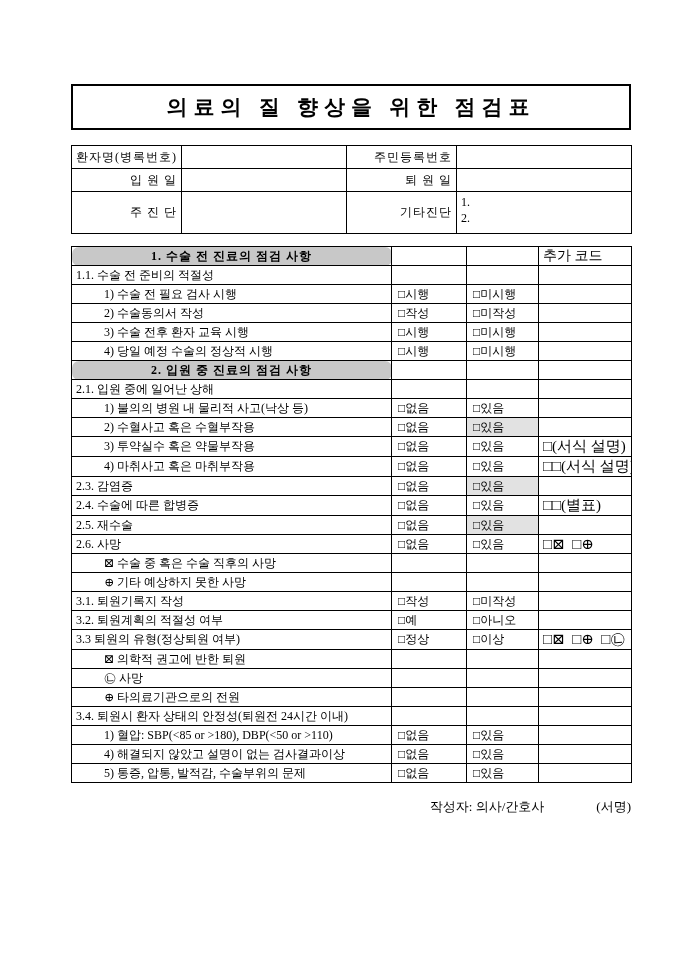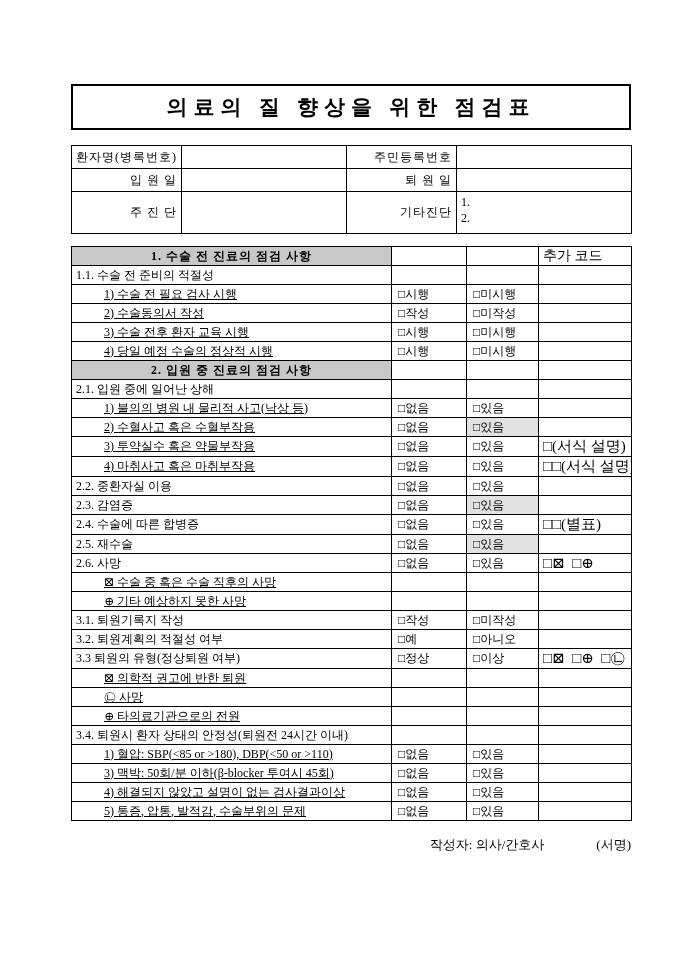--- a/index.html
+++ b/index.html
@@ -23,22 +23,22 @@
 
   .info-table { margin-bottom: 12px; border: 1.5px solid #000; }
   .info-table tr { height: 23px; }
   .info-table tr.tall { height: 42px; }
   .info-table .lbl { text-align: right; letter-spacing: 1px; }
   .info-table .val { background: #fff; }
   .other-diag { vertical-align: top; padding-top: 2px; line-height: 1.35; }
 
   .main-table { border: 1.5px solid #000; }
   .main-table tr { height: 19px; }
-  .label-cell.section { background: #c8c8c8; font-weight: bold; text-align: center; letter-spacing: 1px; }
-  .label-cell.item, .label-cell.note { padding-left: 32px; text-decoration: underline; }
+  .label-cell.section { background: #c8c8c8; font-weight: bold; text-align: center; letter-spacing: 1px; border-radius: 7px; }
+  .label-cell.item, .label-cell.note { padding-left: 32px; }
   .opt-cell { padding-left: 6px; }
   .opt-cell.shaded { background: #e2e2e2; }
   .code-cell { font-size: 15px; white-space: pre; padding-left: 4px; }
   .code-cell.header { font-size: 14px; white-space: nowrap; }
 
   .footer { margin-top: 13px; text-align: right; font-size: 13px; line-height: 1.75; }
   .footer div { white-space: pre; }
 </style>
 </head>
 <body>
@@ -155,26 +155,20 @@
           <td class="opt-cell">□있음</td>
           <td class="code-cell">□(서식 설명)</td>
         </tr>
         <tr>
           <td class="label-cell item">4) 마취사고 혹은 마취부작용</td>
           <td class="opt-cell">□없음</td>
           <td class="opt-cell">□있음</td>
           <td class="code-cell">□□(서식 설명)</td>
         </tr>
         <tr>
-          <td class="label-cell plain">2.2. 중환자실 이용</td>
-          <td class="opt-cell">□없음</td>
-          <td class="opt-cell">□있음</td>
-          <td class="code-cell"></td>
-        </tr>
-        <tr>
           <td class="label-cell plain">2.3. 감염증</td>
           <td class="opt-cell">□없음</td>
           <td class="opt-cell shaded">□있음</td>
           <td class="code-cell"></td>
         </tr>
         <tr>
           <td class="label-cell plain">2.4. 수술에 따른 합병증</td>
           <td class="opt-cell">□없음</td>
           <td class="opt-cell">□있음</td>
           <td class="code-cell">□□(별표)</td>
@@ -245,26 +239,20 @@
           <td class="opt-cell"></td>
           <td class="code-cell"></td>
         </tr>
         <tr>
           <td class="label-cell item">1) 혈압: SBP(&lt;85 or &gt;180), DBP(&lt;50 or &gt;110)</td>
           <td class="opt-cell">□없음</td>
           <td class="opt-cell">□있음</td>
           <td class="code-cell"></td>
         </tr>
         <tr>
-          <td class="label-cell item">3) 맥박: 50회/분 이하(β-blocker 투여시 45회)</td>
-          <td class="opt-cell">□없음</td>
-          <td class="opt-cell">□있음</td>
-          <td class="code-cell"></td>
-        </tr>
-        <tr>
           <td class="label-cell item">4) 해결되지 않았고 설명이 없는 검사결과이상</td>
           <td class="opt-cell">□없음</td>
           <td class="opt-cell">□있음</td>
           <td class="code-cell"></td>
         </tr>
         <tr>
           <td class="label-cell item">5) 통증, 압통, 발적감, 수술부위의 문제</td>
           <td class="opt-cell">□없음</td>
           <td class="opt-cell">□있음</td>
           <td class="code-cell"></td>

